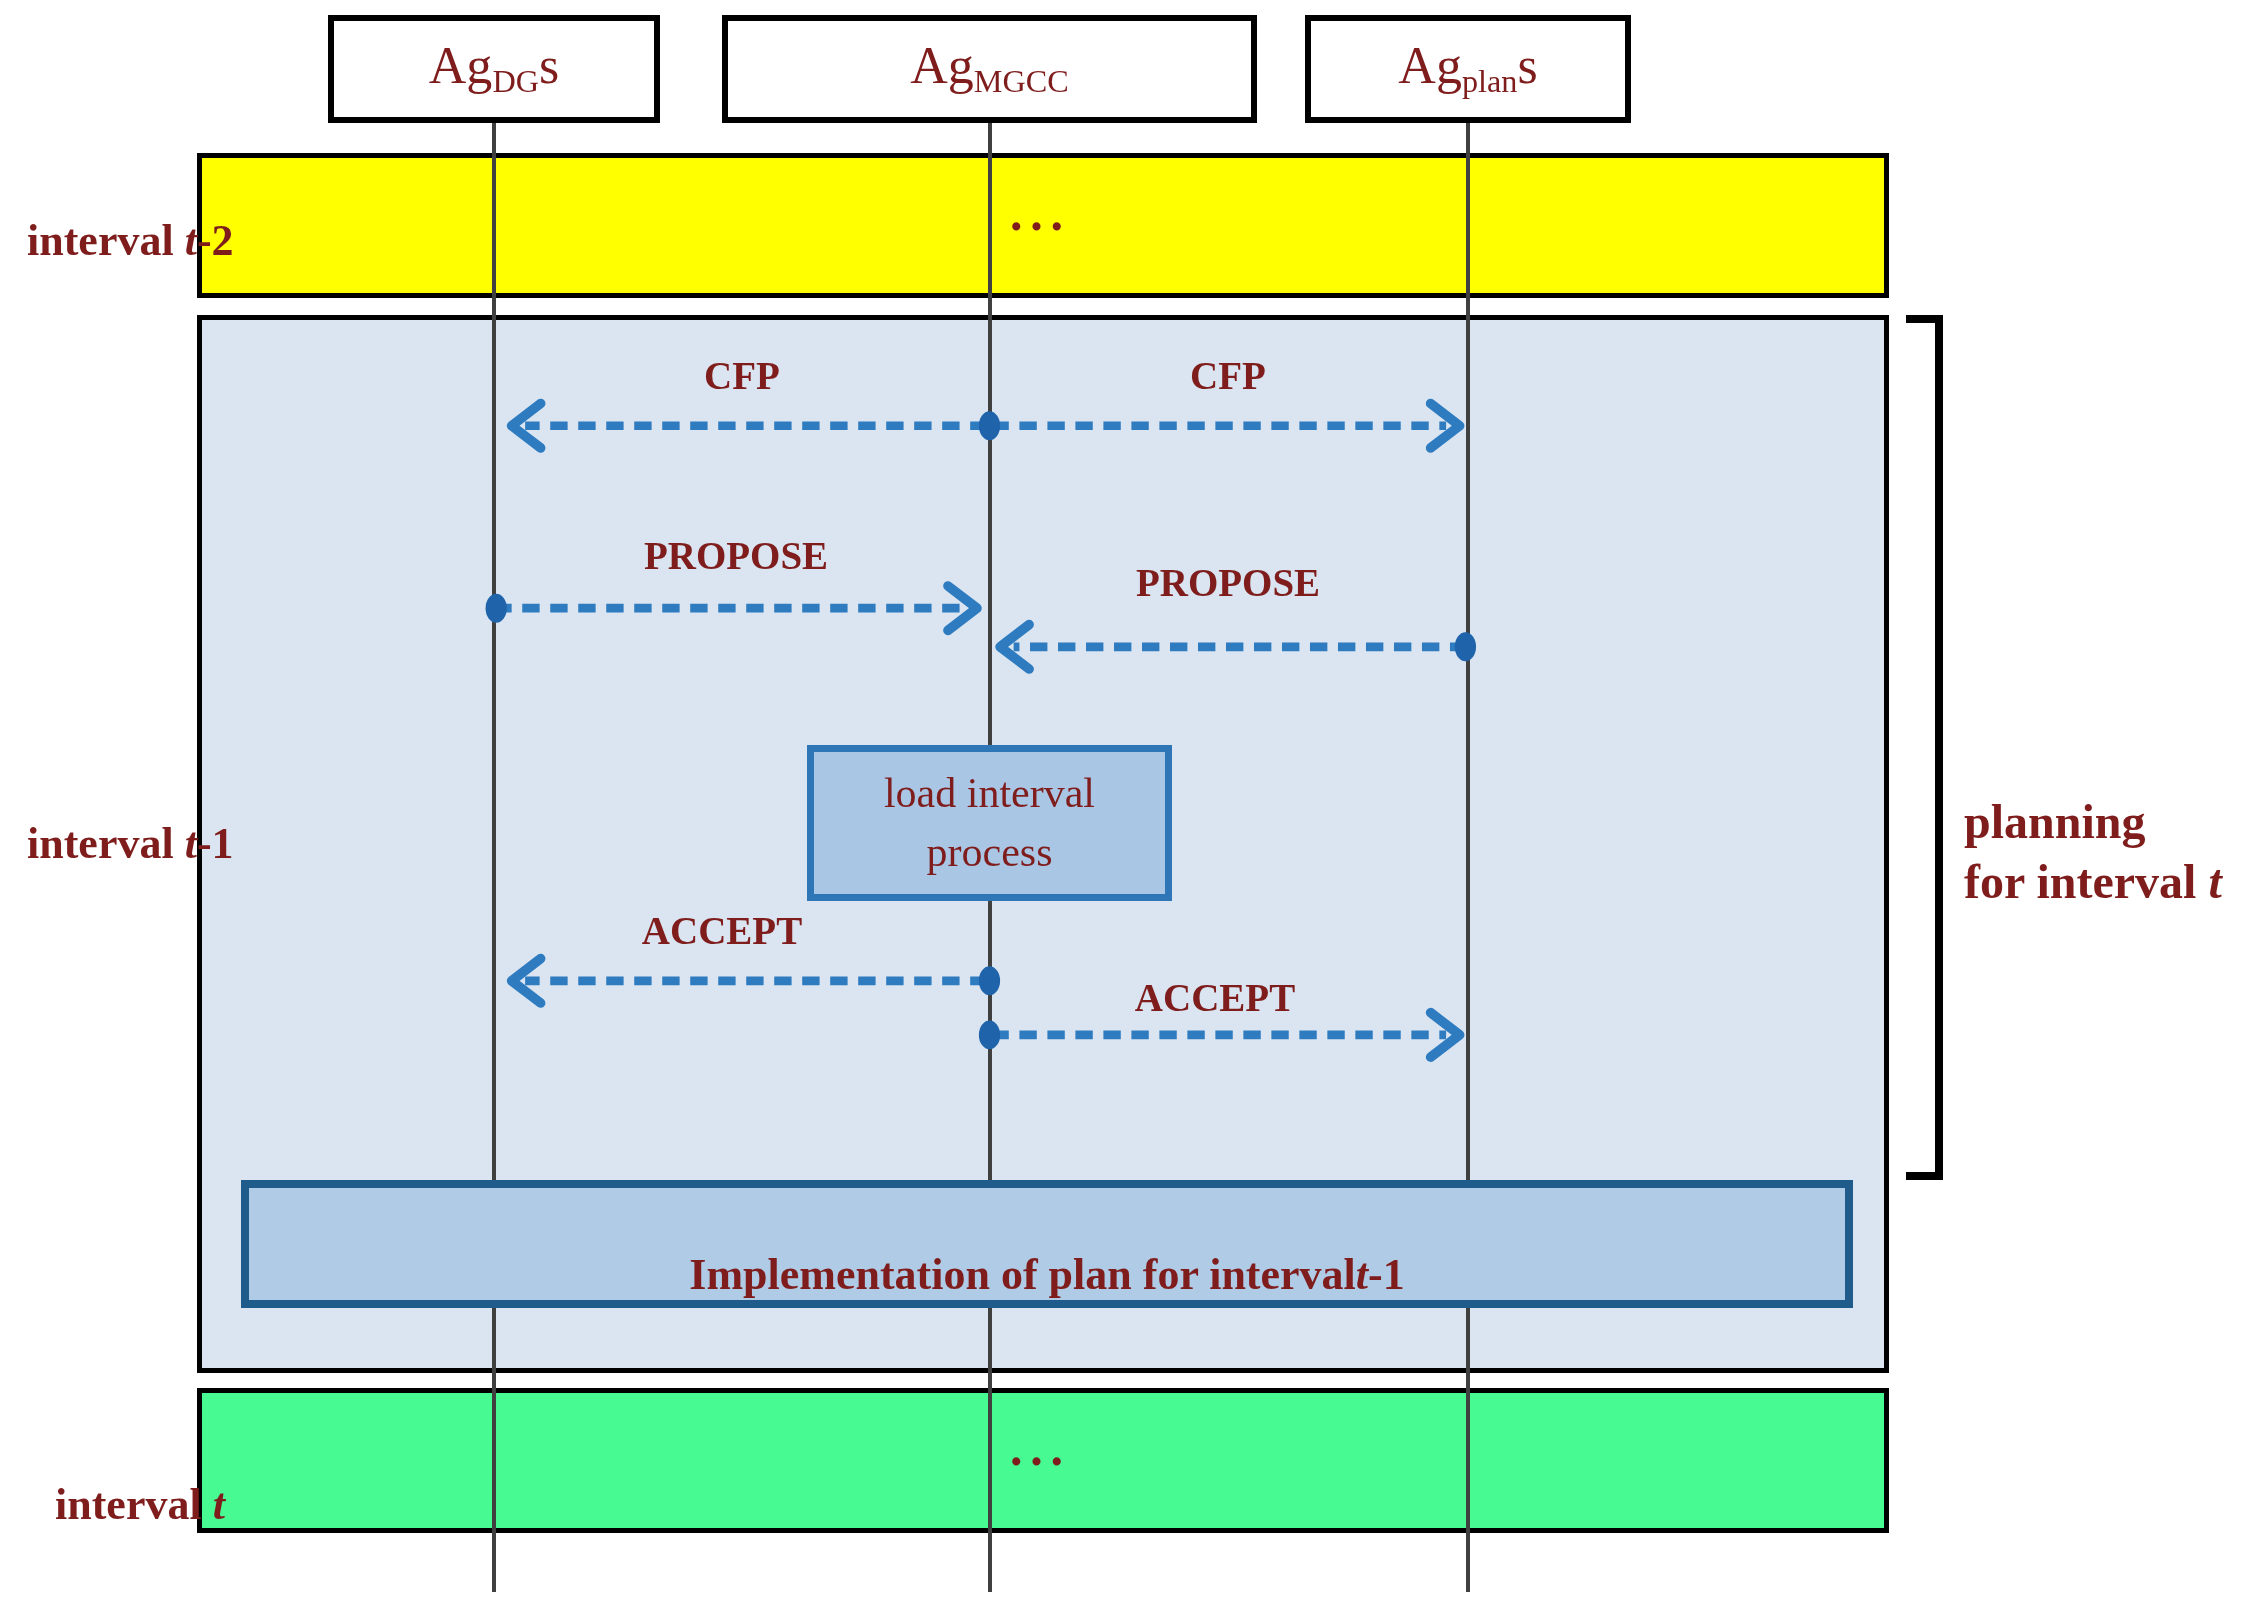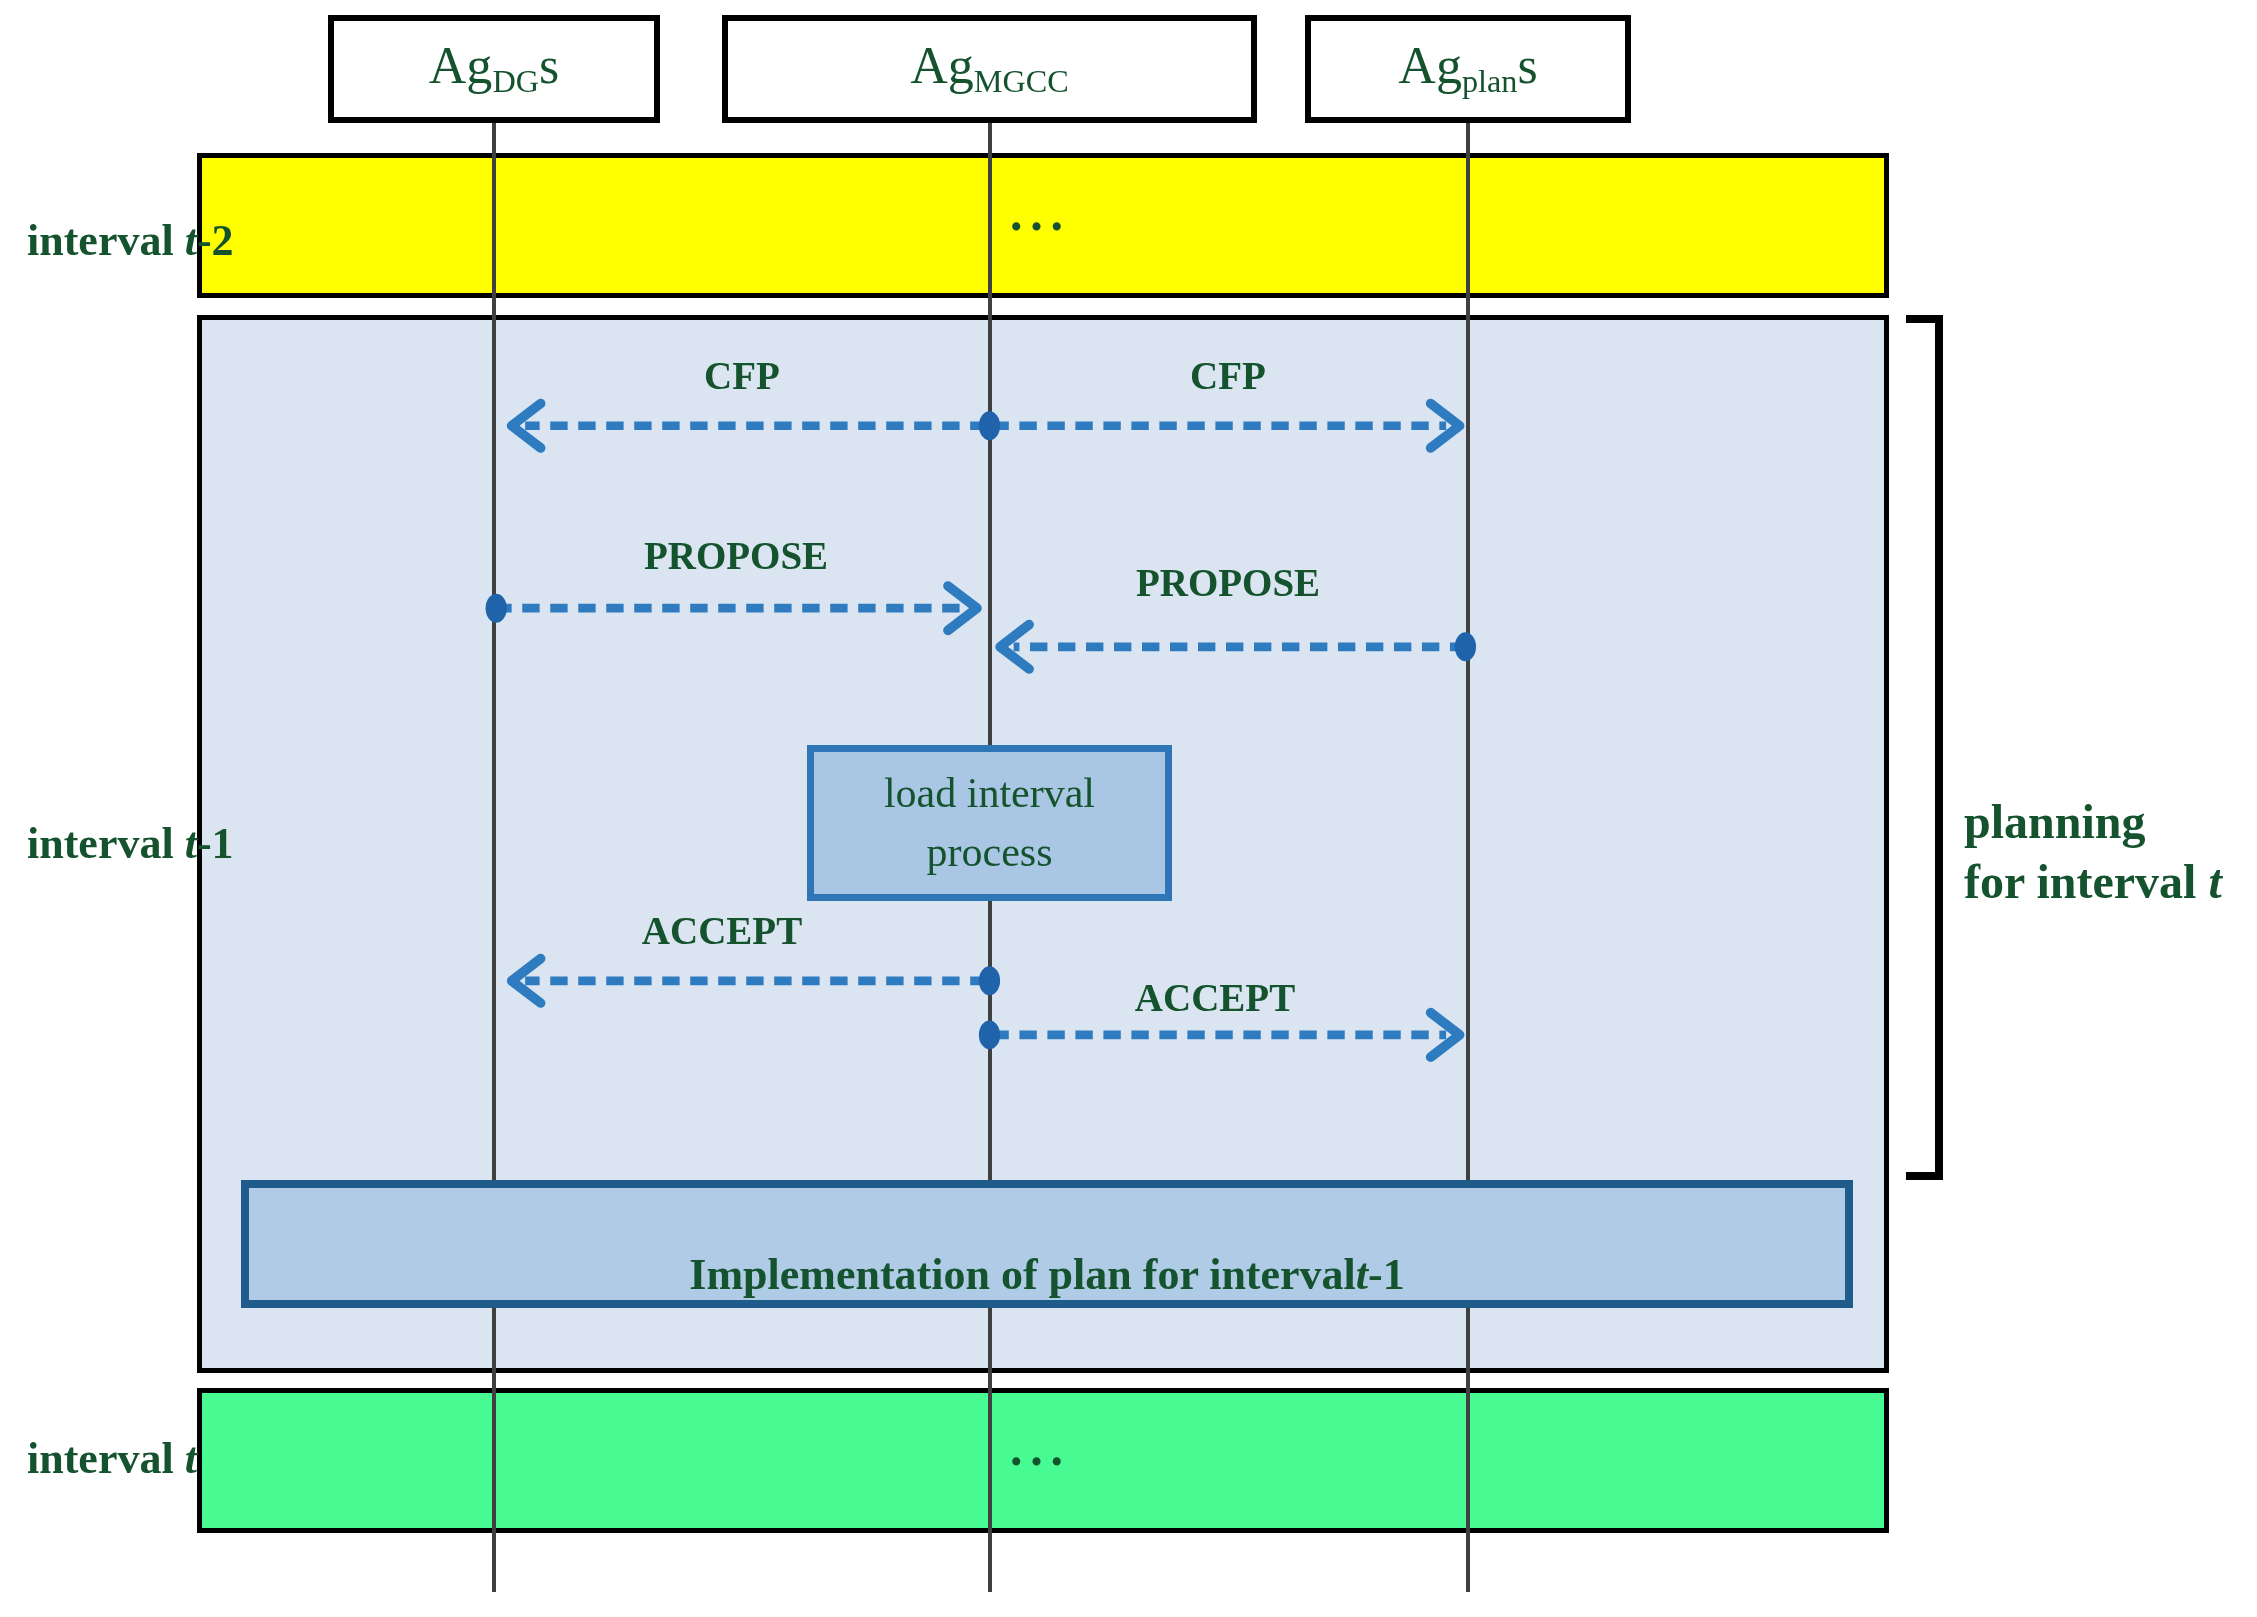--- a/index.html
+++ b/index.html
@@ -1,21 +1,21 @@
 <!DOCTYPE html>
 <html><head>
 <meta charset="utf-8">
 <style>
   html,body{margin:0;padding:0;background:#ffffff;}
   .canvas{
     position:relative;
     width:2257px;height:1612px;
     background:#ffffff;
     font-family:"Liberation Serif","DejaVu Serif",serif;
-    color:#14532d;
+    color:#7f1d1d;
     overflow:hidden;
   }
   
   .agent-box{
     position:absolute;top:14.5px;height:108px;
     background:#ffffff;border:6.8px solid #000;
     box-sizing:border-box;
     display:flex;align-items:center;justify-content:center;
     z-index:4;
   }
@@ -44,21 +44,21 @@
     background:#DAE5F1;border:5.8px solid #000;box-sizing:border-box;z-index:1;
   }
   
   .interval-label{
     position:absolute;left:27px;
     font-size:44px;font-weight:bold;line-height:54px;
     white-space:nowrap;z-index:5;
   }
   .interval-label.t2{top:214px;}
   .interval-label.t1{top:817px;}
-  .interval-label.t{top:1432px;}
+  .interval-label.t{top:1478px;margin-left:28px;}
   
   .band-ellipsis{
     position:absolute;left:1010px;height:145px;
     display:flex;align-items:center;padding-bottom:25px;
     box-sizing:border-box;
     font-size:50px;font-weight:bold;letter-spacing:7.7px;
     z-index:5;
   }
   .band-ellipsis.y{top:153px;}
   .band-ellipsis.g{top:1388px;}

